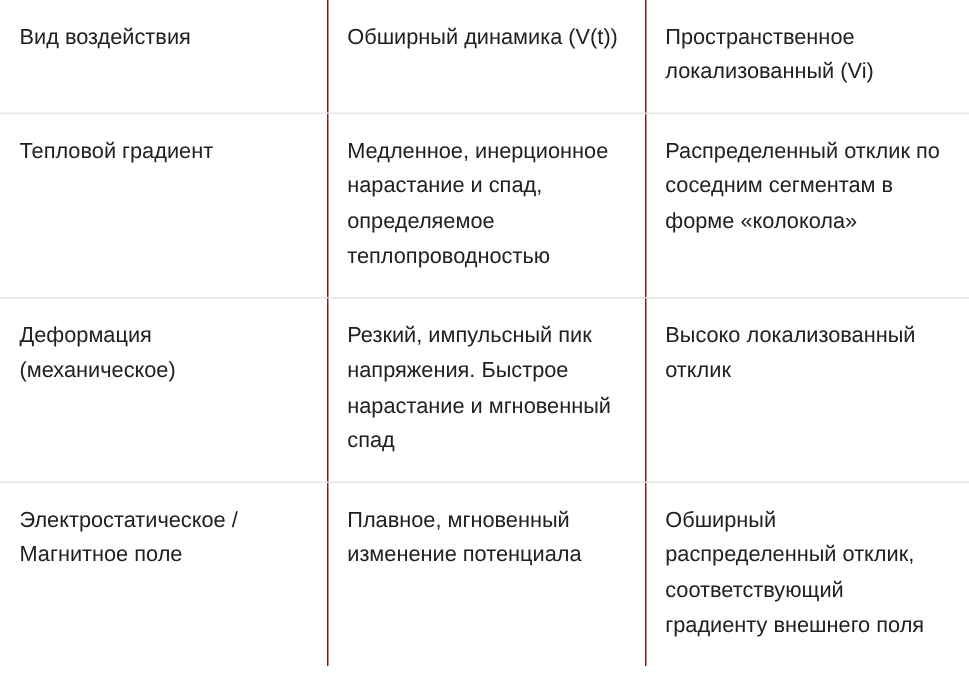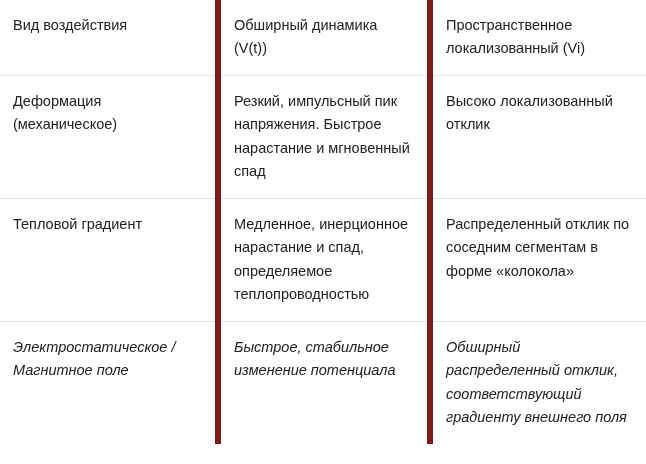--- a/index.html
+++ b/index.html
@@ -26,31 +26,30 @@
   }
   table.comparison-table td,
   table.comparison-table th {
     vertical-align: top;
     text-align: left;
     font-weight: normal;
     font-size: 14.5px;
     line-height: 1.62;
     padding: 14px 14px 14px 13px;
     border-bottom: 1px solid #e3e3e3;
-    border-right: 6px solid #7f1d1d;
+    border-right: 1px solid #7f1d1d;
     color: #202124;
     word-wrap: break-word;
   }
   table.comparison-table tr > td:last-child,
   table.comparison-table tr > th:last-child {
     border-right: none;
   }
   table.comparison-table tr:last-child > td {
     border-bottom: none;
-    font-style: italic;
   }
   col.c1 { width: 218px; }
   col.c2 { width: 212px; }
   col.c3 { width: 216px; }
   .head-row th {
     padding-top: 16px;
     padding-bottom: 16px;
   }
 </style>
 </head>
@@ -65,29 +64,29 @@
     </colgroup>
     <thead>
       <tr class="head-row">
         <th>Вид воздействия</th>
         <th>Обширный динамика (V(t))</th>
         <th>Пространственное локализованный (Vi)</th>
       </tr>
     </thead>
     <tbody>
       <tr>
+        <td>Тепловой градиент</td>
+        <td>Медленное, инерционное нарастание и спад, определяемое теплопроводностью</td>
+        <td>Распределенный отклик по соседним сегментам в форме «колокола»</td>
+      </tr>
+      <tr>
         <td>Деформация (механическое)</td>
         <td>Резкий, импульсный пик напряжения. Быстрое нарастание и мгновенный спад</td>
         <td>Высоко локализованный отклик</td>
       </tr>
       <tr>
-        <td>Тепловой градиент</td>
-        <td>Медленное, инерционное нарастание и спад, определяемое теплопроводностью</td>
-        <td>Распределенный отклик по соседним сегментам в форме «колокола»</td>
-      </tr>
-      <tr>
         <td>Электростатическое / Магнитное поле</td>
-        <td>Быстрое, стабильное изменение потенциала</td>
+        <td>Плавное, мгновенный изменение потенциала</td>
         <td>Обширный распределенный отклик, соответствующий градиенту внешнего поля</td>
       </tr>
     </tbody>
   </table>
 </div>
 
 </body></html>

